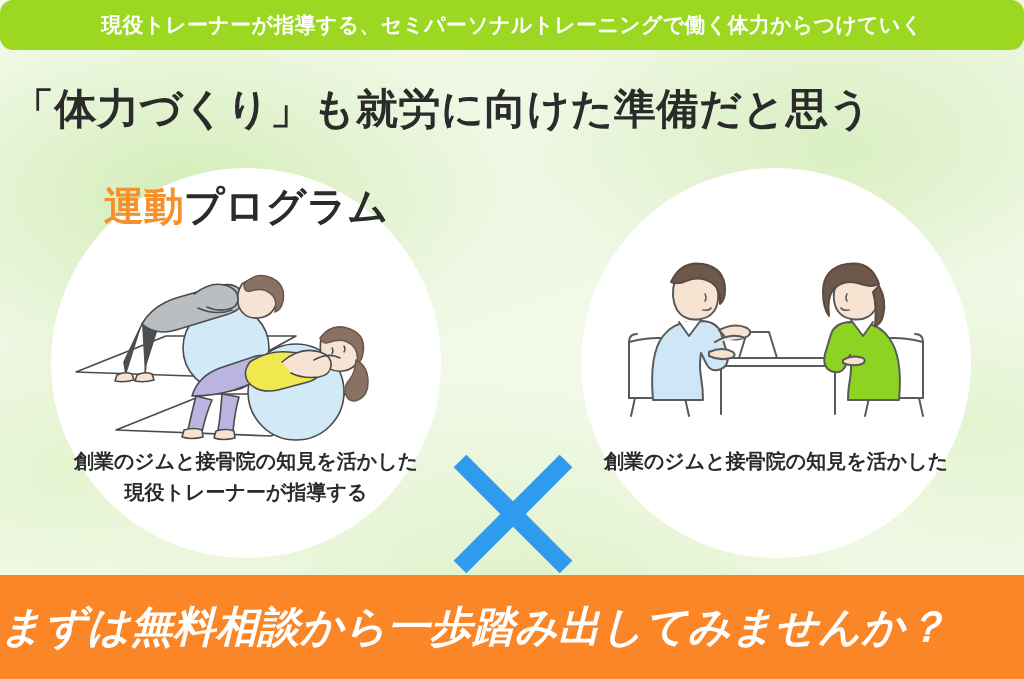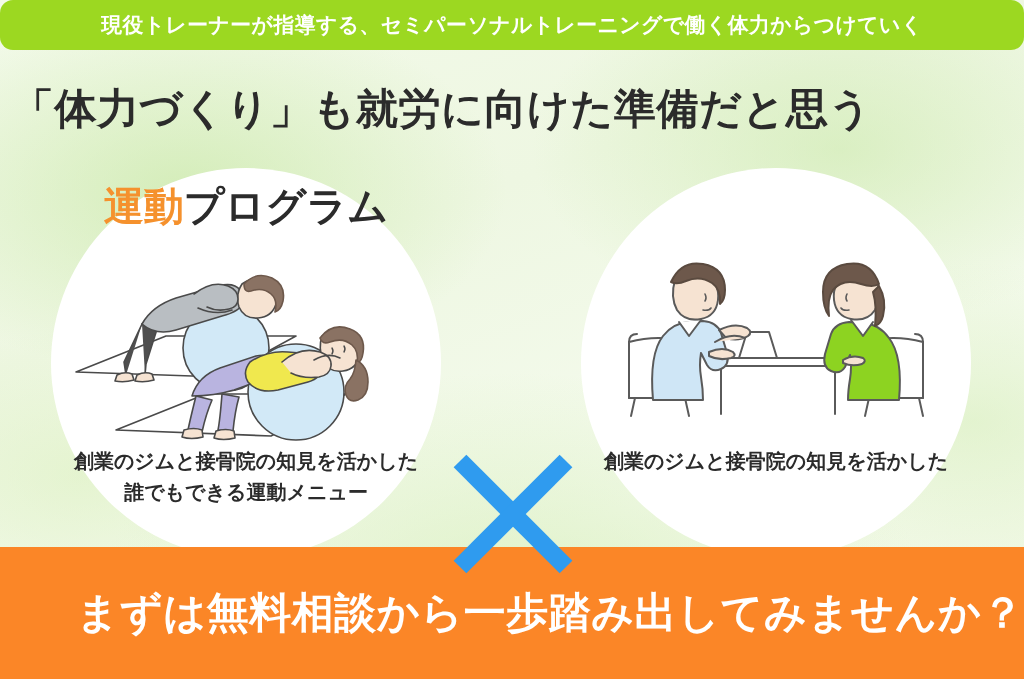--- a/index.html
+++ b/index.html
@@ -91,23 +91,23 @@
     white-space:nowrap;
     z-index:4;
   }
 
   
   .cross { position:absolute; left:451px; top:292px; width:124px; height:124px; z-index:5; }
 
   
   .bottom-banner {
     position:absolute; left:0; bottom:0;
-    width:1024px; height:132px;
+    width:1024px; height:104px;
     background:#fb8627;
-    display:flex; align-items:center; justify-content:flex-end;
+    display:flex; align-items:center; justify-content:flex-start;font-style:italic;
   }
   .bottom-banner-text {
     color:#ffffff;
     font-size:42px;
     font-weight:bold;
     letter-spacing:0.5px;
     white-space:nowrap;
     line-height:1;
   }
 </style>
@@ -178,21 +178,21 @@
           <path d="M286 104 q2 3 0 6" stroke-width="1.4"></path>
           <path d="M298 102 q2 3 0 6" stroke-width="1.4"></path>
 
           <path d="M236 118 q18 -16 38 -10 q12 4 11 14 q-1 9 -12 11 q-16 2 -28 -4" fill="#f6e3d2"></path>
           <path d="M268 116 q14 -8 26 -2" fill="none"></path>
         </g>
       </svg>
 
       <div class="caption">
         <div>創業のジムと接骨院の知見を活かした</div>
-        <div>誰でもできる運動メニュー</div>
+        <div>現役トレーナーが指導する</div>
       </div>
     </div>
 
     <div class="panel panel-right">
 
       <div class="circle"></div>
 
 
       <svg class="illus illus-right" viewBox="0 0 370 180">
         <g fill="none" stroke="#5a5a5a" stroke-width="2" stroke-linejoin="round" stroke-linecap="round">

